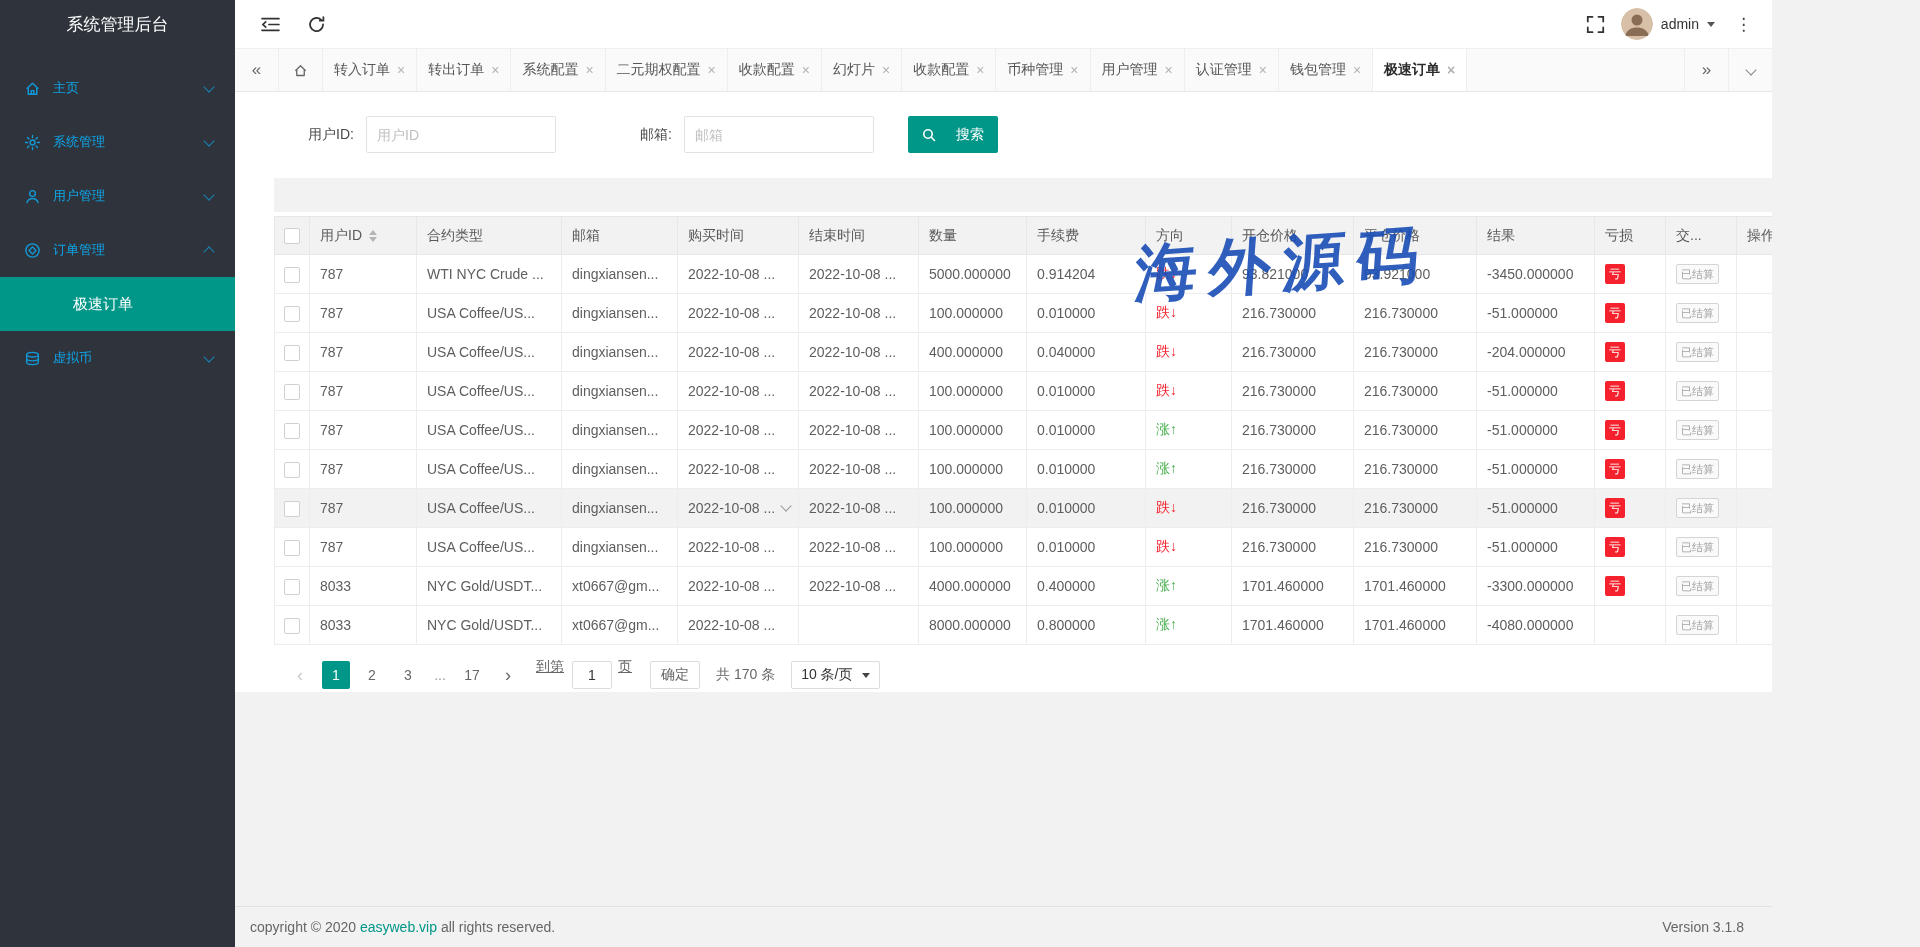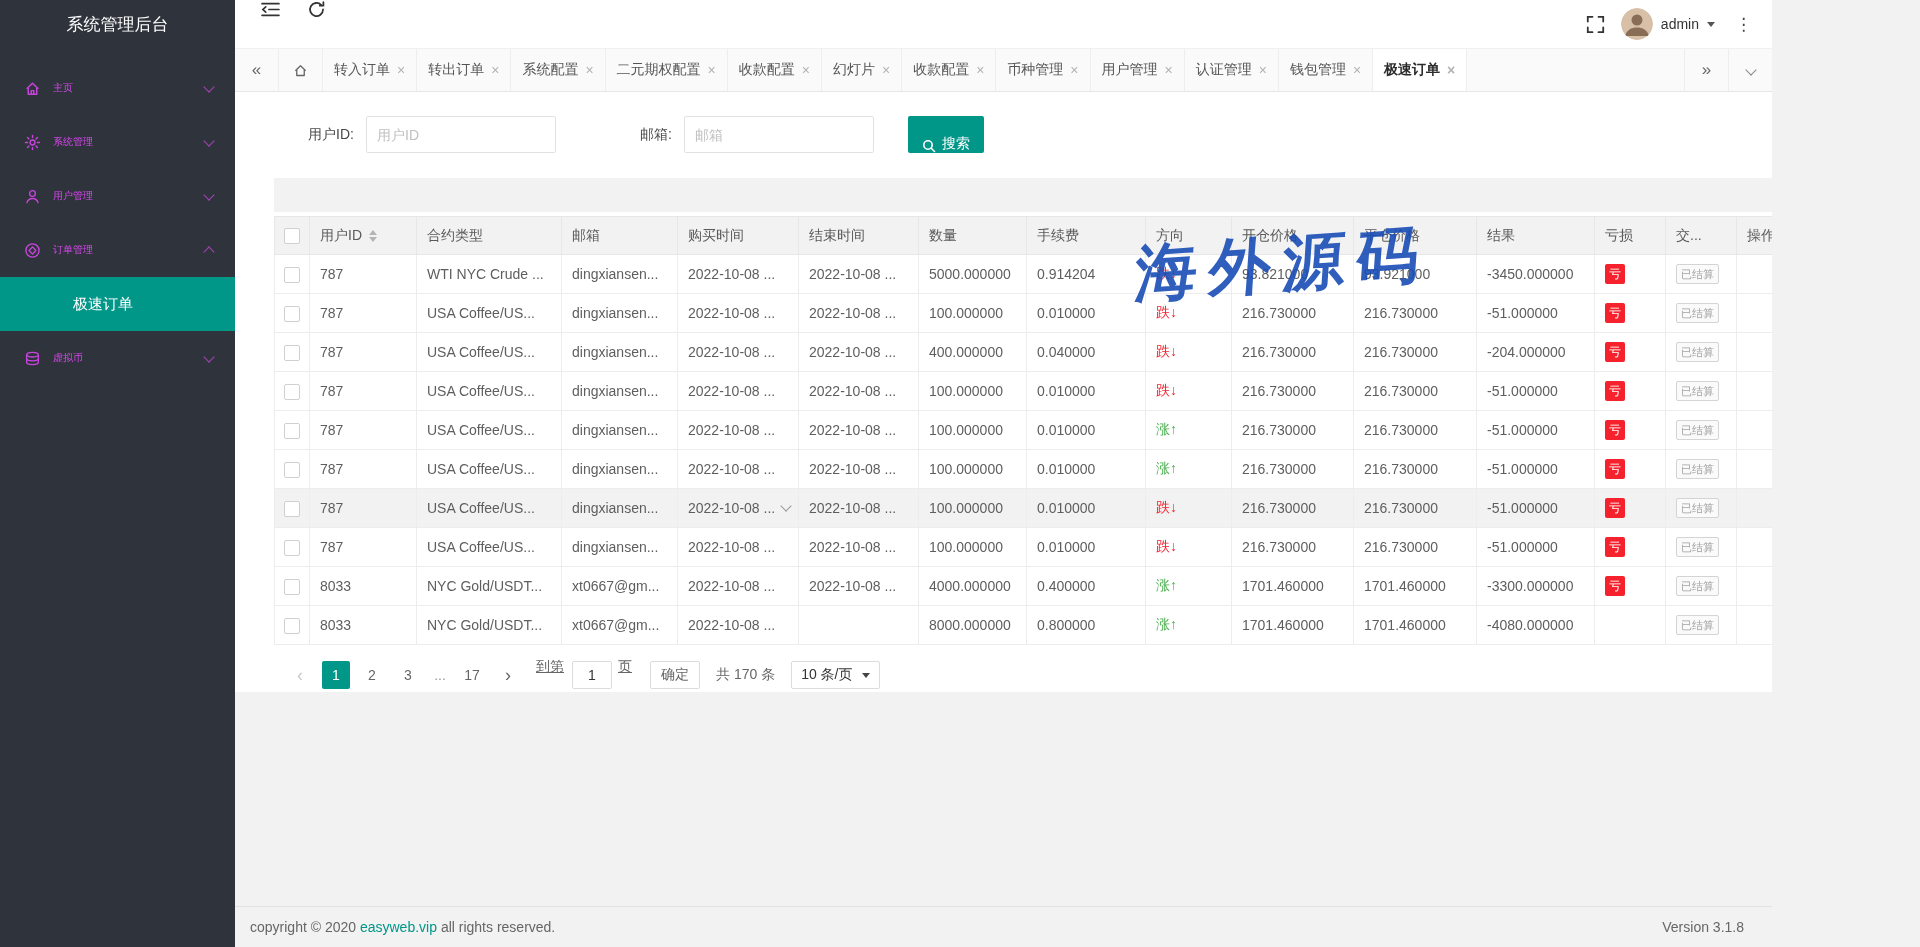--- a/index.html
+++ b/index.html
@@ -5,34 +5,34 @@
   * { box-sizing:border-box; margin:0; padding:0; }
   html,body { width:1920px; height:947px; overflow:hidden; background:#f2f2f2;
     font-family:"Liberation Sans","DejaVu Sans",sans-serif; font-size:14px; color:#333; }
   .app { position:relative; width:1772px; height:947px; }
 
   
   .sidebar { position:absolute; left:0; top:0; width:235px; height:947px; background:#2f343c; z-index:5; }
   .side-title { height:49px; line-height:49px; text-align:center; color:#fff; font-size:17px; }
   .side-menu { padding-top:12px; }
   .menu-item { height:54px; display:flex; align-items:center; padding:0 22px 0 24px;
-    color:#d946ef; font-size:10px; cursor:pointer; }
+    color:#0ea5e9; font-size:13px; cursor:pointer; }
   .mi-icon { width:17px; height:17px; margin-right:12px; opacity:.9; flex:none; }
   .mi-icon svg { width:100%; height:100%; display:block; }
   .chev { width:8px; height:8px; border-right:1.5px solid currentColor; border-bottom:1.5px solid currentColor;
     transform:rotate(45deg); display:inline-block; flex:none; }
   .menu-item .chev { margin-left:auto; opacity:.7; margin-top:-3px; }
   .chev.up { transform:rotate(-135deg); margin-top:4px; }
   .submenu-item { height:54px; line-height:54px; padding-left:73px; font-size:15px; color:#d9dee4; cursor:pointer; }
   .submenu-item.active { background:#009688; color:#fff; }
 
   
   .main { position:absolute; left:235px; top:0; right:0; height:947px; }
 
-  .topbar { height:49px; background:#fff; display:flex; padding:0 16px 0 26px;
+  .topbar { height:49px; background:#fff; display:flex; align-items:center; padding:0 16px 0 26px;
     border-bottom:1px solid #f0f0f0; }
   .tb-icon { width:19px; height:19px; color:#333; cursor:pointer; flex:none; }
   .tb-icon svg { width:100%; height:100%; display:block; }
   .tb-icon + .tb-icon { margin-left:27px; }
   .tb-right { margin-left:auto; display:flex; align-items:center; gap:16px; }
   .user-chip { display:flex; align-items:center; gap:8px; cursor:pointer; }
   .avatar { width:32px; height:32px; border-radius:50%; overflow:hidden; flex:none; }
   .avatar svg { width:100%; height:100%; display:block; }
   .uname { font-size:14px; color:#333; }
   .caret-down { width:0; height:0; border:4px solid transparent; border-top:5px solid #555; margin-top:4px; }
@@ -56,21 +56,21 @@
   .content { position:relative; height:814px; background:#f2f2f2; overflow:hidden; }
   .card { background:#fff; width:100%; height:600px; padding:24px 0 0 39px; overflow:hidden; }
 
   .search-row { display:flex; align-items:center; height:37px; margin-bottom:25px; }
   .s-label { color:#4a4a4a; width:80px; text-align:right; margin-right:12px; flex:none; }
   .s-label.l2 { width:56px; margin-left:60px; }
   .s-input { width:190px; height:37px; border:1px solid #e2e2e2; border-radius:2px; padding:0 10px;
     font-size:14px; color:#333; background:#fff; outline:none; }
   .s-input::placeholder { color:#c0c0c0; }
   .search-btn { margin-left:34px; height:37px; padding:0 14px; background:#009688; color:#fff; border:none;
-    border-radius:2px; font-size:14px; display:flex; align-items:flex-end; gap:6px; cursor:pointer; }
+    border-radius:2px; font-size:14px; display:flex; align-items:center; gap:20px; cursor:pointer; }
   .search-btn svg { width:14px; height:14px; }
 
   .table-tools { width:1612px; height:34px; background:#f2f2f2; display:flex; align-items:center;
     justify-content:flex-end; padding-right:10px; gap:9px; margin-bottom:4px; }
   .tool-btn { width:26px; height:26px; background:#fff; border:1px solid #c9c9c9; border-radius:2px;
     display:flex; align-items:center; justify-content:center; color:#666; cursor:pointer; }
   .tool-btn svg { width:14px; height:14px; display:block; }
 
   table.grid { border-collapse:collapse; table-layout:fixed; width:1612px; }
   .grid th { height:38px; background:#f2f2f2; color:#5a5a5a; font-weight:400; text-align:left;

